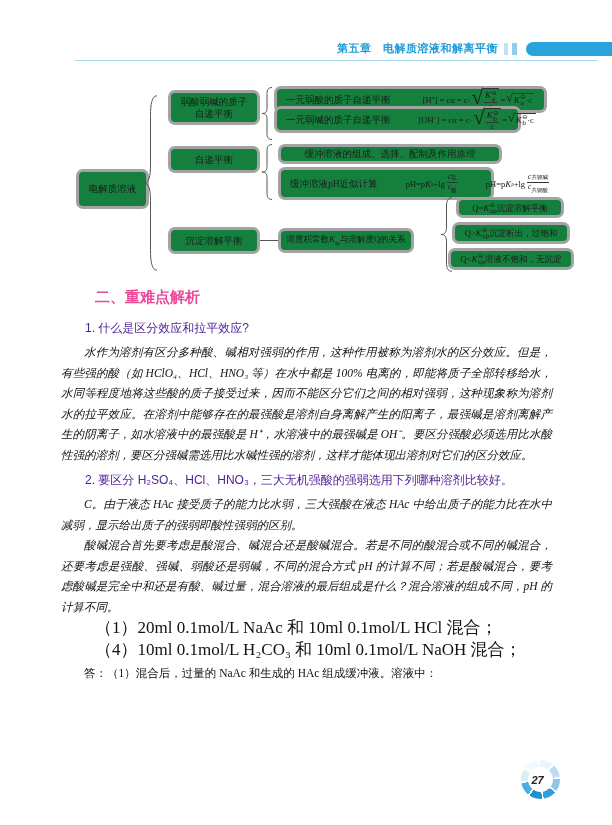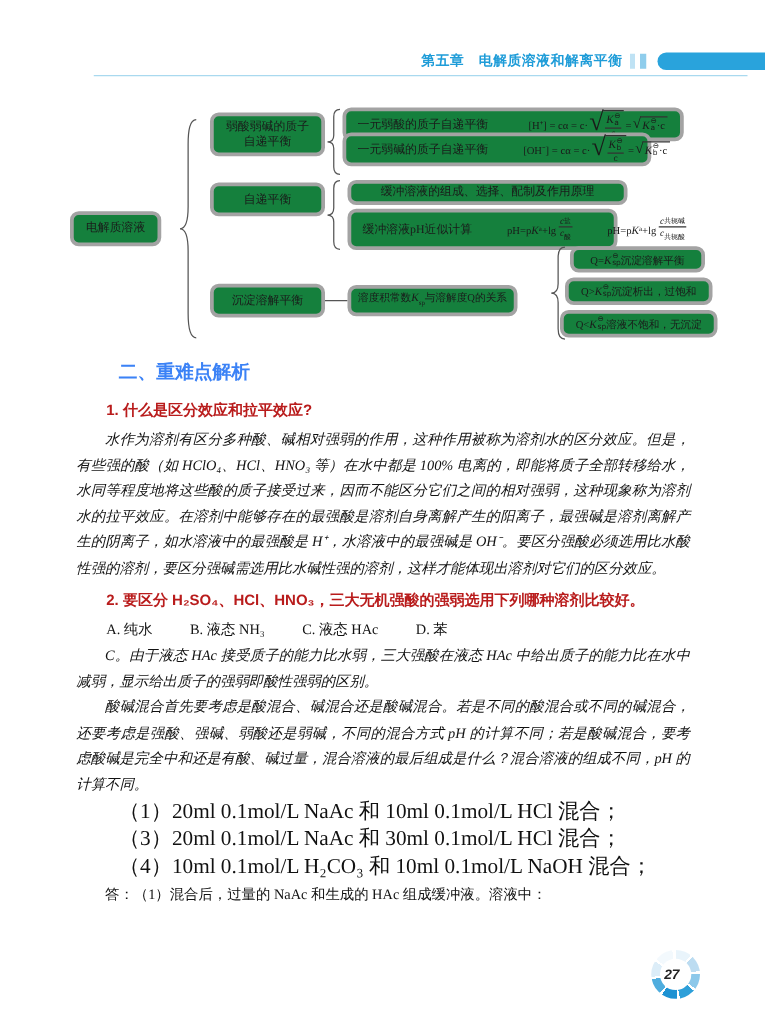--- a/index.html
+++ b/index.html
@@ -50,25 +50,25 @@
   .sfrac { display:inline-flex; flex-direction:column; align-items:center; font-size:7.5px; line-height:8.5px; }
   .sfrac .n { border-bottom:0.8px solid #333; padding:0 1px; display:inline-flex; align-items:center; }
   .sfrac .d { padding-top:0.5px; }
   .fsub { font-size:5.5px; vertical-align:sub; }
   .cvar { font-style:italic; }
 
   
   .main { position:absolute; left:61px; right:60px; top:288px; }
   .sec-title {
     font-family:"Liberation Sans", sans-serif; font-weight:bold;
-    font-size:15px; color:#3b82f6; margin:0 0 13px 34px;
+    font-size:15px; color:#ec4899; margin:0 0 13px 34px;
   }
   .q-title {
-    font-family:"Liberation Sans", sans-serif; font-weight:bold;
-    font-size:12px; color:#b91c1c; margin:7px 0 5px 24px;
+    font-family:"Liberation Sans", sans-serif; font-weight:normal;
+    font-size:12px; color:#4c1d95; margin:7px 0 5px 24px;
   }
   .body-p { font-size:11.5px; line-height:20.5px; text-align:justify; text-indent:2em;font-style:italic; }
   .options-row { margin-left:24px; line-height:21px; font-size:11.5px; }
   .options-row span { margin-right:27px; }
   .items div { margin-left:34px; line-height:22px; font-size:17px; white-space:nowrap; }
   .answer-intro { font-size:11.5px; line-height:21px; text-indent:2em; margin-top:2px; }
 
   
   .pager {
     position:absolute; left:521px; top:760px; width:39px; height:39px; border-radius:50%;
@@ -95,21 +95,21 @@
 <div class="page">
 
   <div class="chapter-title">第五章　电解质溶液和解离平衡</div>
   <div class="tick t1"></div>
   <div class="tick t2"></div>
   <div class="header-bar"></div>
   <div class="header-rule"></div>
 
   <div>
 
-    <div class="dbox" style="left:56px;top:169px;width:73px;height:28px">
+    <div class="dbox" style="left:76px;top:169px;width:73px;height:40px">
       <span class="ttl">电解质溶液</span>
     </div>
 
     <svg class="brace" style="left:144px;top:94px;width:13px;height:178px" viewBox="0 0 10 100" preserveAspectRatio="none">
       <path d="M10 1 C6 1 5 6 5 12 L5 40 C5 46 4 50 0 50 C4 50 5 54 5 60 L5 88 C5 94 6 99 10 99"></path>
     </svg>
 
     <div class="dbox" style="left:168px;top:90px;width:92px;height:35px;flex-direction:column">
       <span>弱酸弱碱的质子</span>
       <span>自递平衡</span>
@@ -280,33 +280,26 @@
     </div>
   </div>
 
   <div class="main">
     <div class="sec-title">二、重难点解析</div>
 
     <div class="q-title">1. 什么是区分效应和拉平效应?</div>
     <div class="body-p">水作为溶剂有区分多种酸、碱相对强弱的作用，这种作用被称为溶剂水的区分效应。但是，有些强的酸（如 HClO₄、HCl、HNO₃ 等）在水中都是 100% 电离的，即能将质子全部转移给水，水同等程度地将这些酸的质子接受过来，因而不能区分它们之间的相对强弱，这种现象称为溶剂水的拉平效应。在溶剂中能够存在的最强酸是溶剂自身离解产生的阳离子，最强碱是溶剂离解产生的阴离子，如水溶液中的最强酸是 H⁺，水溶液中的最强碱是 OH⁻。要区分强酸必须选用比水酸性强的溶剂，要区分强碱需选用比水碱性强的溶剂，这样才能体现出溶剂对它们的区分效应。</div>
 
     <div class="q-title">2. 要区分 H₂SO₄、HCl、HNO₃，三大无机强酸的强弱选用下列哪种溶剂比较好。</div>
-    <div class="options-row">
-      <span>A. 纯水</span>
-      <span>B. 液态 NH₃</span>
-      <span>C. 液态 HAc</span>
-      <span>D. 苯</span>
-    </div>
     <div class="body-p">C。由于液态 HAc 接受质子的能力比水弱，三大强酸在液态 HAc 中给出质子的能力比在水中减弱，显示给出质子的强弱即酸性强弱的区别。</div>
 
     <div class="body-p">酸碱混合首先要考虑是酸混合、碱混合还是酸碱混合。若是不同的酸混合或不同的碱混合，还要考虑是强酸、强碱、弱酸还是弱碱，不同的混合方式 pH 的计算不同；若是酸碱混合，要考虑酸碱是完全中和还是有酸、碱过量，混合溶液的最后组成是什么？混合溶液的组成不同，pH 的计算不同。</div>
 
     <div class="items">
       <div>（1）20ml 0.1mol/L NaAc 和 10ml 0.1mol/L HCl 混合；</div>
-      <div>（3）20ml 0.1mol/L NaAc 和 30ml 0.1mol/L HCl 混合；</div>
       <div>（4）10ml 0.1mol/L H₂CO₃ 和 10ml 0.1mol/L NaOH 混合；</div>
     </div>
     <div class="answer-intro">答：（1）混合后，过量的 NaAc 和生成的 HAc 组成缓冲液。溶液中：</div>
 
   </div>
 
   <div class="pager">
     <span class="num">27</span>
   </div>
 

